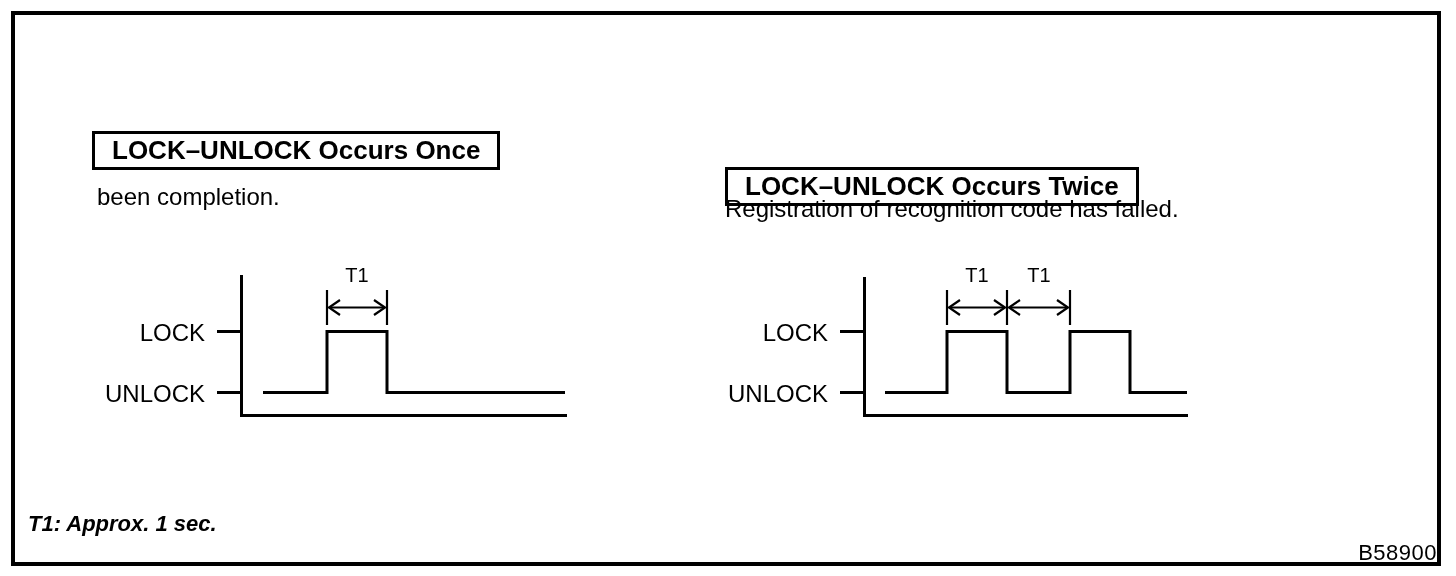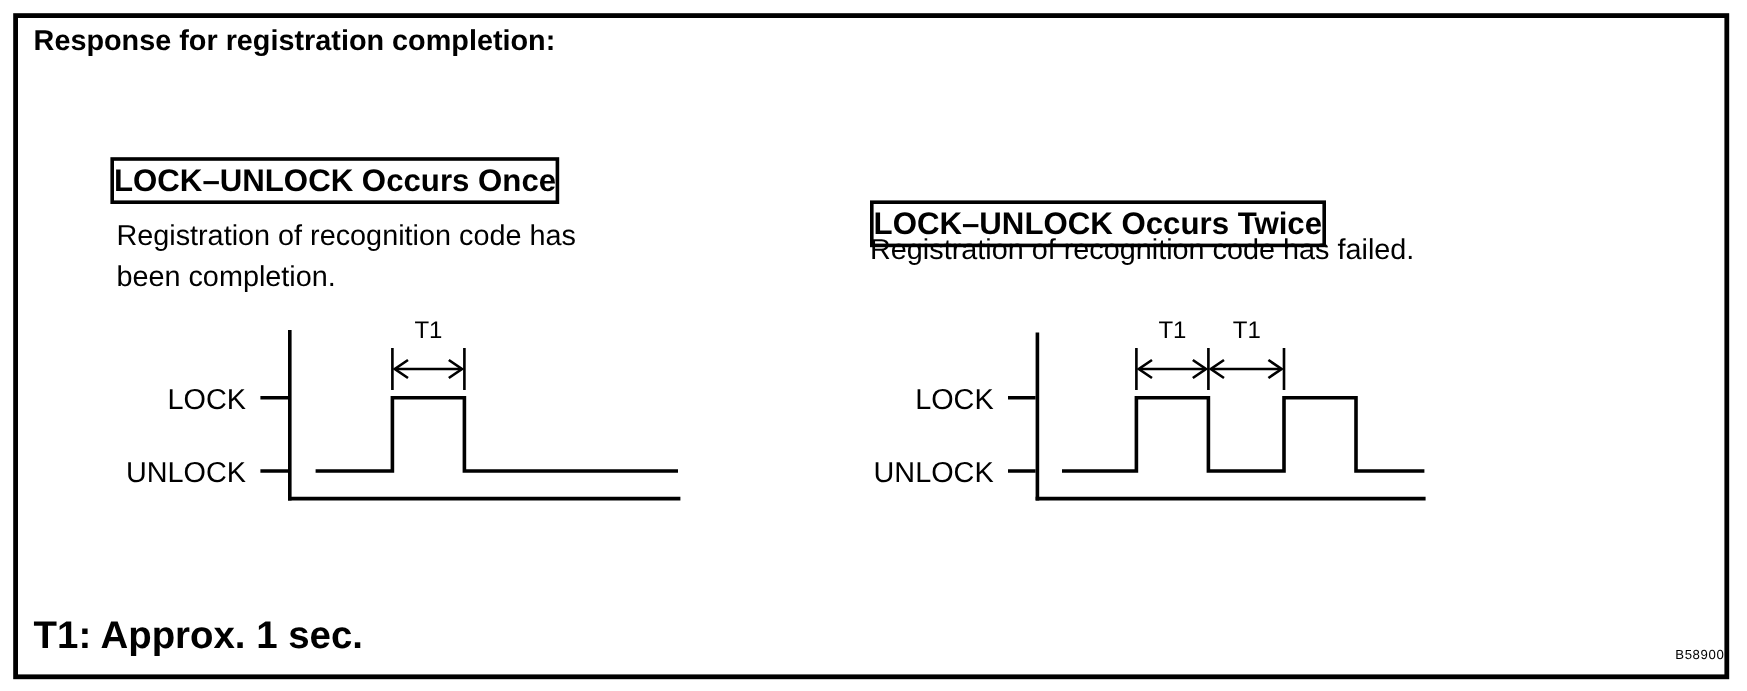--- a/index.html
+++ b/index.html
@@ -23,48 +23,49 @@
   .title {
     left: 28px; top: 21px;
     font-size: 24px;
     font-weight: bold;
     white-space: nowrap;
   }
   .heading-box {
     border: 3px solid #000000;
     box-sizing: border-box;
     height: 39px;
-    padding: 0 0;
+    padding: 0 17px;
     display: flex;
     align-items: center;
     font-size: 26px;
     font-weight: bold;
     white-space: nowrap;
   }
   .hbox-left  { left: 92px;  top: 131px; }
   .hbox-right { left: 725px; top: 130px; margin-top: 37px; }
   .desc {
     font-size: 24px;
     line-height: 34px;
     white-space: nowrap;
   }
   .desc .line { display: block; }
   .desc-left  { left: 97px;  top: 180px; }
   .desc-right { left: 725px; top: 192px; }
   .svg-left  { left: 90px;  top: 258px; }
   .svg-right { left: 700px; top: 258px; }
   .footnote {
     left: 28px; top: 511px;
-    font-size: 32px;
+    font-size: 22px;
     font-weight: bold;
     white-space: nowrap;
+    font-style: italic;
   }
   .figure-code {
     right: 19px; top: 540px;
-    font-size: 11px;
+    font-size: 22px;
     letter-spacing: 0.5px;
   }
   svg .stroke {
     stroke: #000000;
     stroke-width: 3;
     fill: none;
     stroke-linejoin: miter;
   }
   svg .thin {
     stroke: #000000;
@@ -77,29 +78,27 @@
   }
   .sig-label { font-size: 24px; }
   .t1-label  { font-size: 20px; }
 </style>
 </head>
 <body>
 
 <div class="page">
   <div class="frame"></div>
 
-  <div class="abs title">Response for registration completion:</div>
 
   
   <div style="display:contents">
     <div class="abs heading-box hbox-left">
       <span>LOCK–UNLOCK Occurs Once</span>
     </div>
     <div class="abs desc desc-left">
-      <span class="line">Registration of recognition code has</span>
       <span class="line">been completion.</span>
     </div>
     <svg class="abs svg-left" width="485" height="167" viewBox="0 0 485 167">
       <line class="stroke" x1="151.5" y1="17" x2="151.5" y2="159"></line>
       <line class="stroke" x1="150" y1="157.5" x2="477" y2="157.5"></line>
       <line class="stroke" x1="127" y1="73.5" x2="150" y2="73.5"></line>
       <line class="stroke" x1="127" y1="134.5" x2="150" y2="134.5"></line>
       <polyline class="stroke" points="173,134.5 237,134.5 237,73.5 297,73.5 297,134.5 475,134.5"></polyline>
       <line class="thin" x1="237" y1="32" x2="237" y2="67"></line>
       <line class="thin" x1="297" y1="32" x2="297" y2="67"></line>

